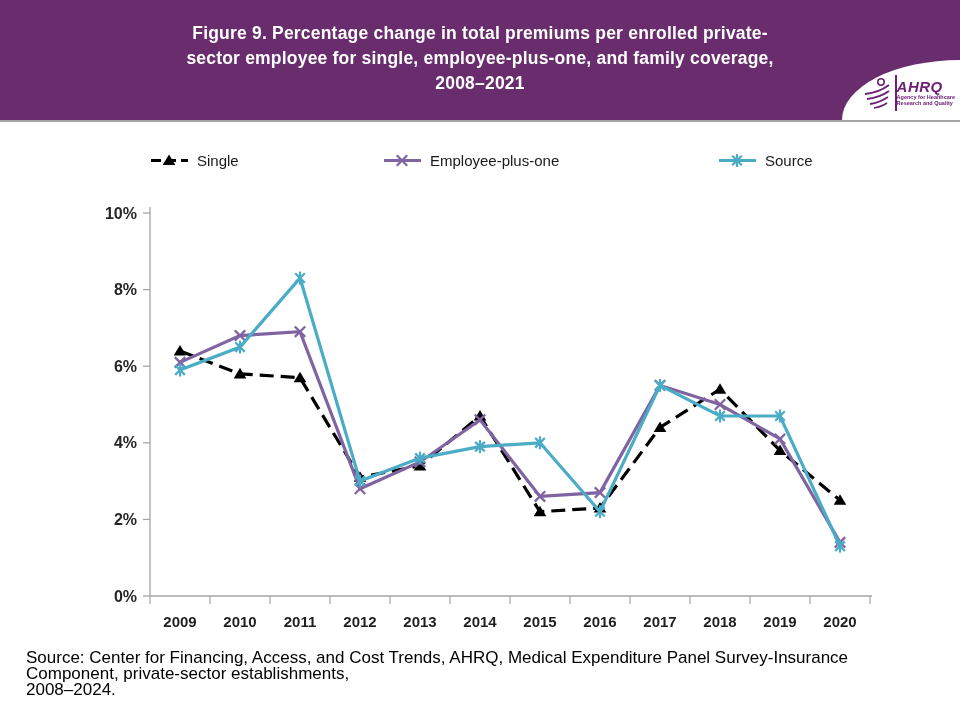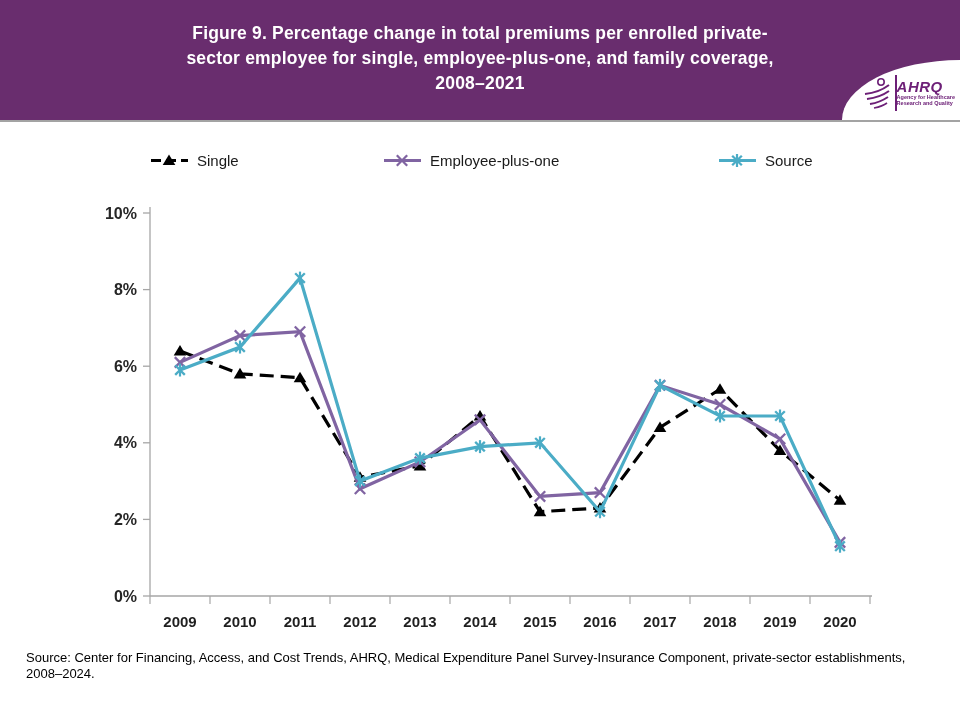--- a/index.html
+++ b/index.html
@@ -31,21 +31,21 @@
   .legend{position:absolute;left:0;top:148px;width:960px;height:24px;}
   .legend-item{position:absolute;top:0;display:flex;align-items:center;gap:7px;height:24px;}
   .legend-label{font-size:15px;font-weight:500;color:#1a1a1a;}
   
   #chart-svg{position:absolute;left:0;top:172px;}
   .ylab{font-size:16px;font-weight:600;fill:#262626;}
   .xlab{font-size:15px;font-weight:700;fill:#1f1f1f;}
   
   .source{
     position:absolute;left:26px;top:650px;width:900px;
-    font-size:13px;color:#000;line-height:16px;
+    font-size:17px;color:#000;line-height:16px;
   }
 </style>
 </head>
 <body>
 
 <div class="page">
 
   <div class="header">
     <div class="title">
       <span>Figure 9. Percentage change in total premiums per enrolled private-</span>

